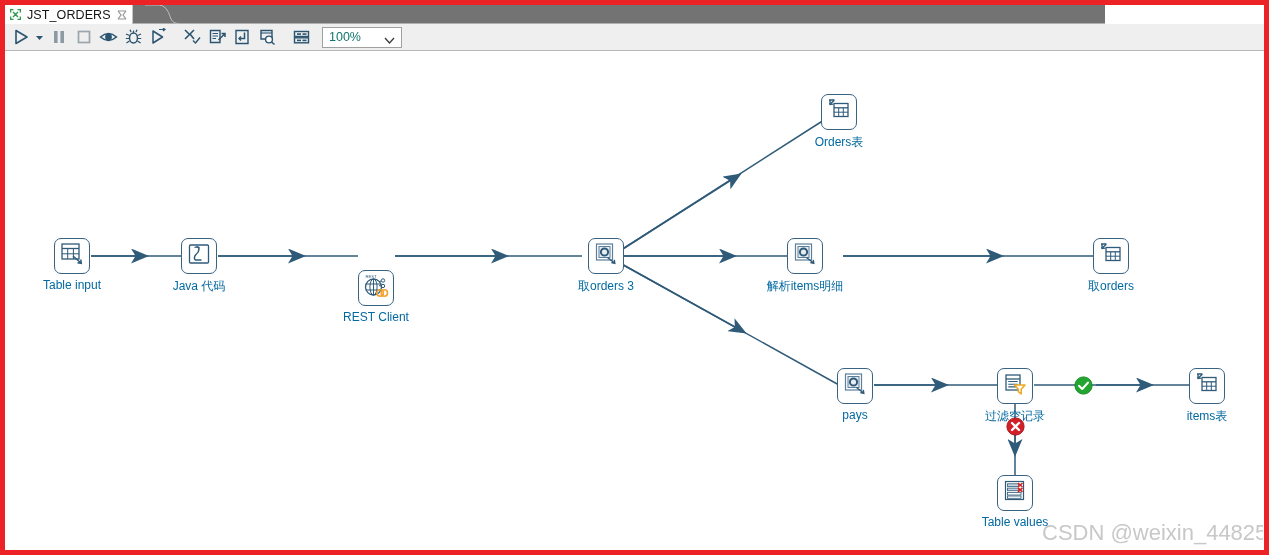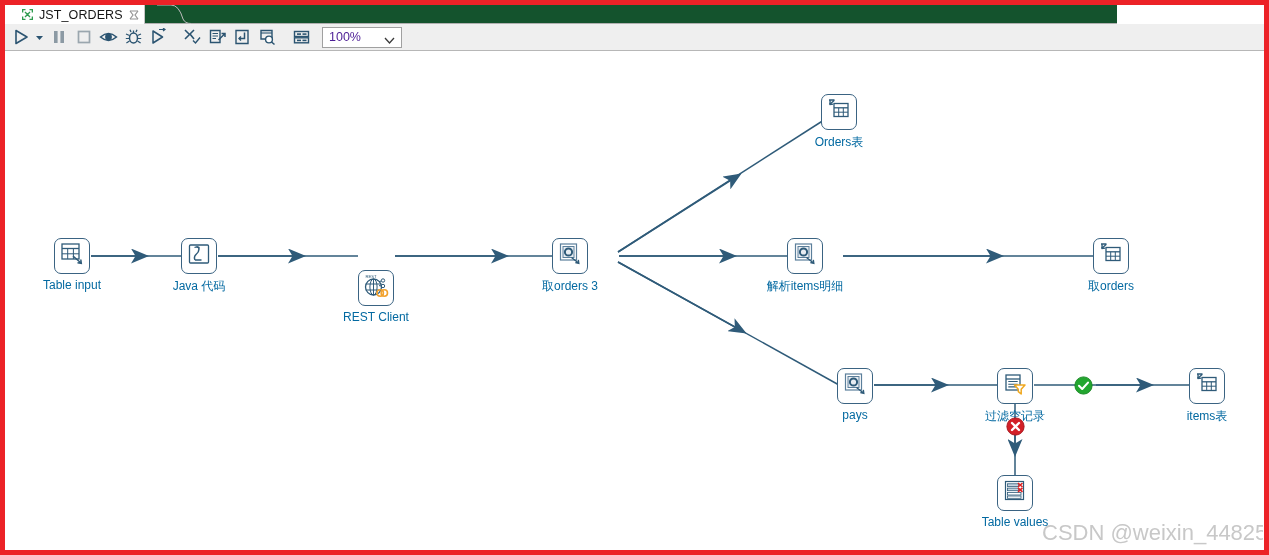--- a/index.html
+++ b/index.html
@@ -24,23 +24,22 @@
     border: 5px solid #ec2227;
     pointer-events: none;
     z-index: 60;
   }
 
   
   .tabstrip {
     position: absolute;
     left: 5px; top: 5px;
     width: 1100px; height: 19px;
-    background: #14532d;
+    background: #737373;
     border-bottom: 1px solid #b0b0b0;
-    margin-left: 12px;
   }
   .tab {
     position: absolute;
     left: 0; top: 0;
     height: 19px;
     display: flex;
     align-items: center;
     gap: 5px;
     padding: 0 4px 0 4px;
     background: #ffffff;
@@ -86,21 +85,21 @@
   .zoom-combo {
     position: relative;
     margin-left: 8px;
     width: 80px; height: 21px;
     background: #ffffff;
     border: 1px solid #a0a0a0;
     display: flex;
     align-items: center;
     padding-left: 6px;
     font-size: 12.5px;
-    color: #4c1d95;
+    color: #0f766e;
   }
   .zoom-combo .chev {
     position: absolute; right: 6px; top: 6px;
   }
 
   
   .canvas {
     position: absolute;
     left: 6px; top: 52px;
     width: 1257px; height: 497px;
@@ -357,21 +356,21 @@
             <circle cx="21" cy="14" r="1.7" fill="none" stroke="#2f5b79" stroke-width="1"></circle>
             <path d="M17 10 L19.4 8.8 M17 13.6 L19.4 14" stroke="#2f5b79" stroke-width="1"></path>
             <circle cx="18.2" cy="21" r="3.2" fill="none" stroke="#f2a22e" stroke-width="1.6"></circle>
             <circle cx="22.3" cy="21" r="3.2" fill="none" stroke="#f2a22e" stroke-width="1.6"></circle>
           </svg>
         </span>
       </div>
       <div class="node-label">REST Client</div>
     </div>
 
-    <div class="node" style="left:546px; top:186px;">
+    <div class="node" style="left:582px; top:186px;">
       <div class="box">
         <span>
           <svg width="26" height="26" viewBox="0 0 26 26">
             <rect x="3.5" y="3" width="16" height="16" fill="#ffffff" stroke="#5b7f9b" stroke-width="1.2"></rect>
             <rect x="6" y="5.5" width="11" height="11" fill="#e8edf2" stroke="#5b7f9b" stroke-width="1"></rect>
             <circle cx="11.5" cy="11" r="3.6" fill="none" stroke="#2f5b79" stroke-width="2"></circle>
             <path d="M14.5 16.5 L21.5 22 M18.3 21.6 L21.8 22.3 L21.3 18.8" stroke="#2f5b79" stroke-width="1.4" fill="none"></path>
           </svg>
         </span>
       </div>

